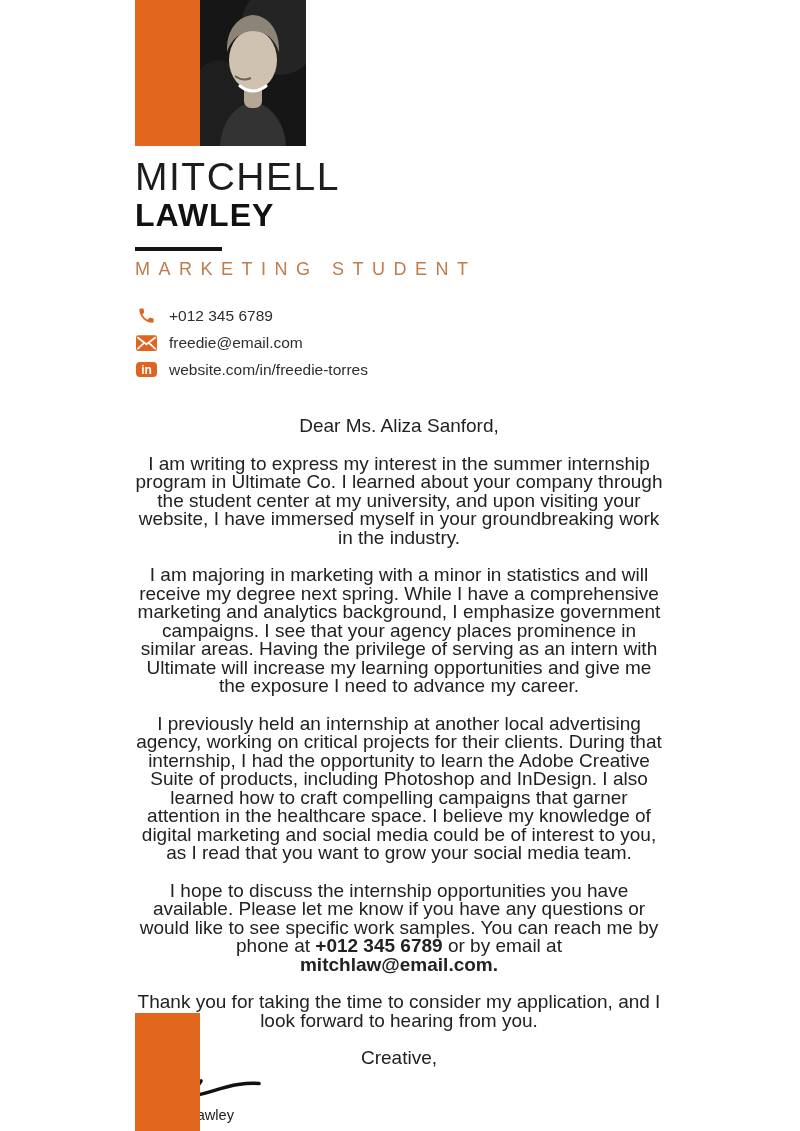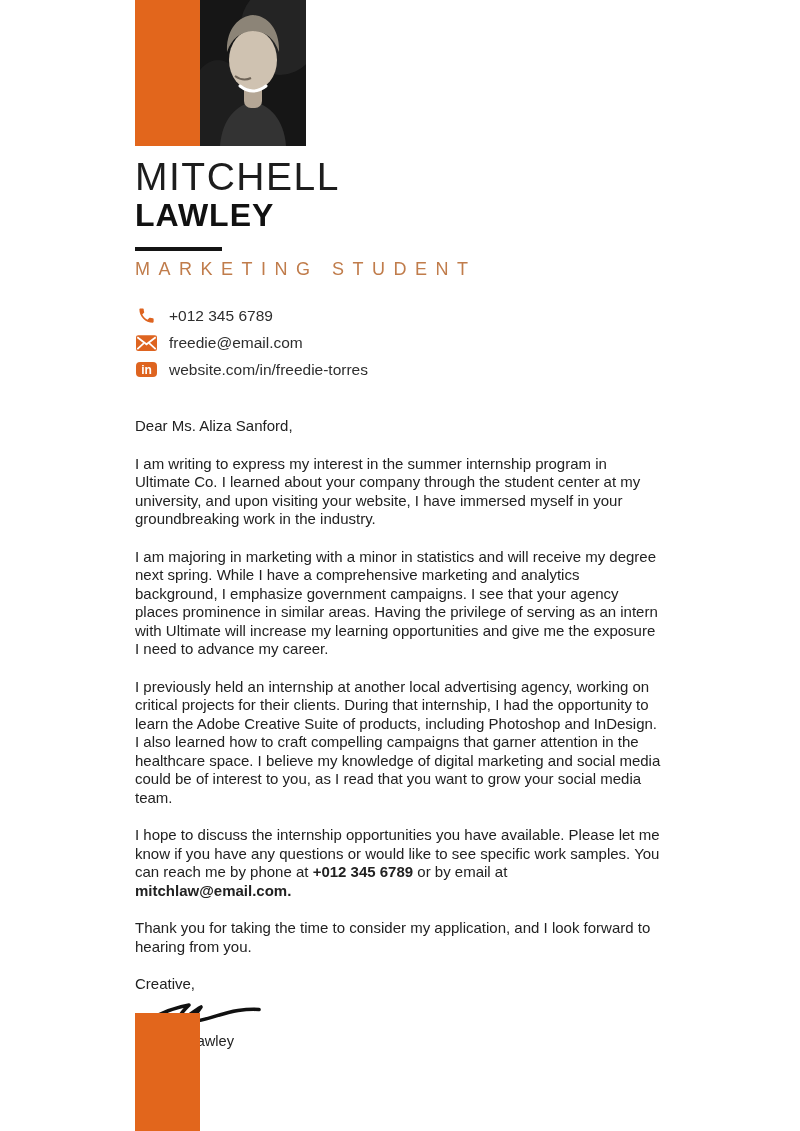--- a/index.html
+++ b/index.html
@@ -48,21 +48,21 @@
   .contact-icon svg{display:block;}
   .icon-fill{fill:var(--accent);}
   .linkedin-badge{
     width:21px;height:15px;background:var(--accent);border-radius:4px;
     color:#ffffff;font-weight:700;font-size:12px;
     display:flex;align-items:center;justify-content:center;line-height:1;
   }
   .contact-text{margin-left:12px;font-size:15.5px;color:#2e2e2e;}
   
   .letter{position:absolute;left:135px;top:417px;width:528px;color:var(--body);}
-  .para{font-size:15px;line-height:18.5px;margin:0 0 19px 0;}
+  .para{font-size:19px;line-height:18.5px;margin:0 0 19px 0;text-align:center;}
   .para strong{font-weight:700;}
   .closing{margin-bottom:6px;}
   .signature-svg{display:block;margin:6px 0 2px 0;}
   .sig-name{font-size:14.6px;line-height:18.5px;color:var(--body);}
   
   .orange-block-bottom{position:absolute;left:135px;top:1013px;width:65px;height:118px;background:var(--block);}
 </style>
 </head>
 <body>
 

